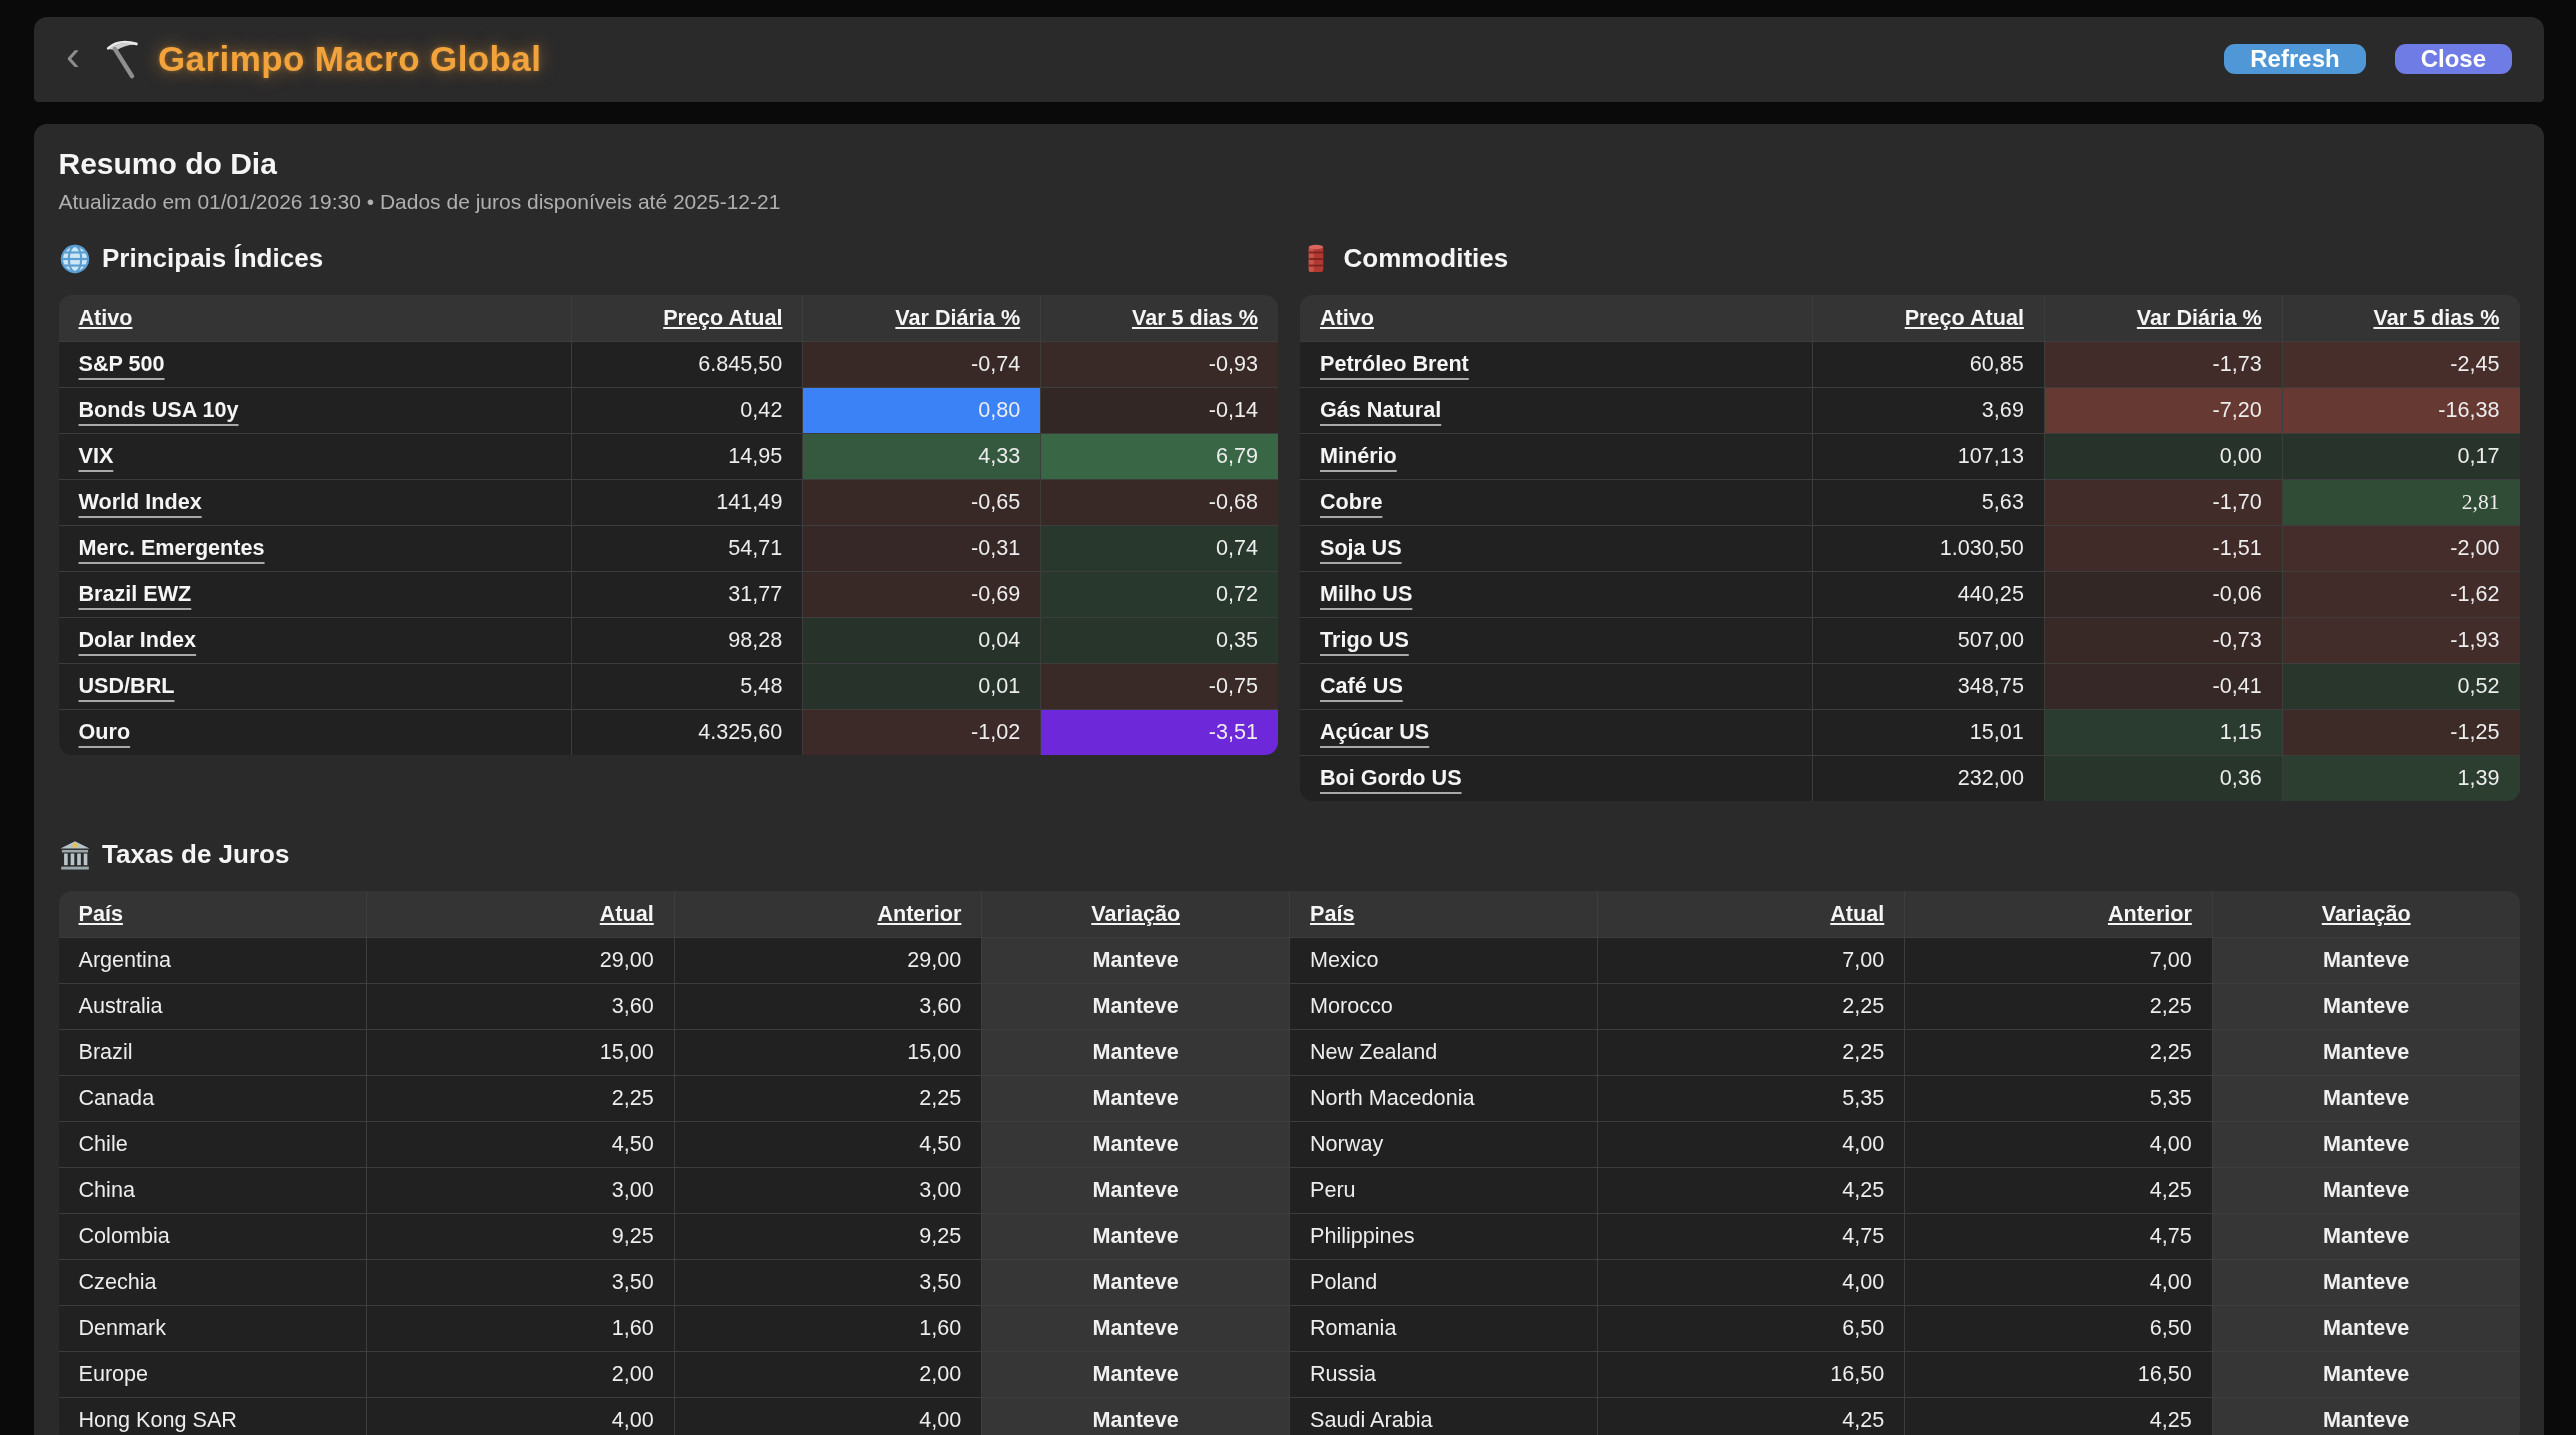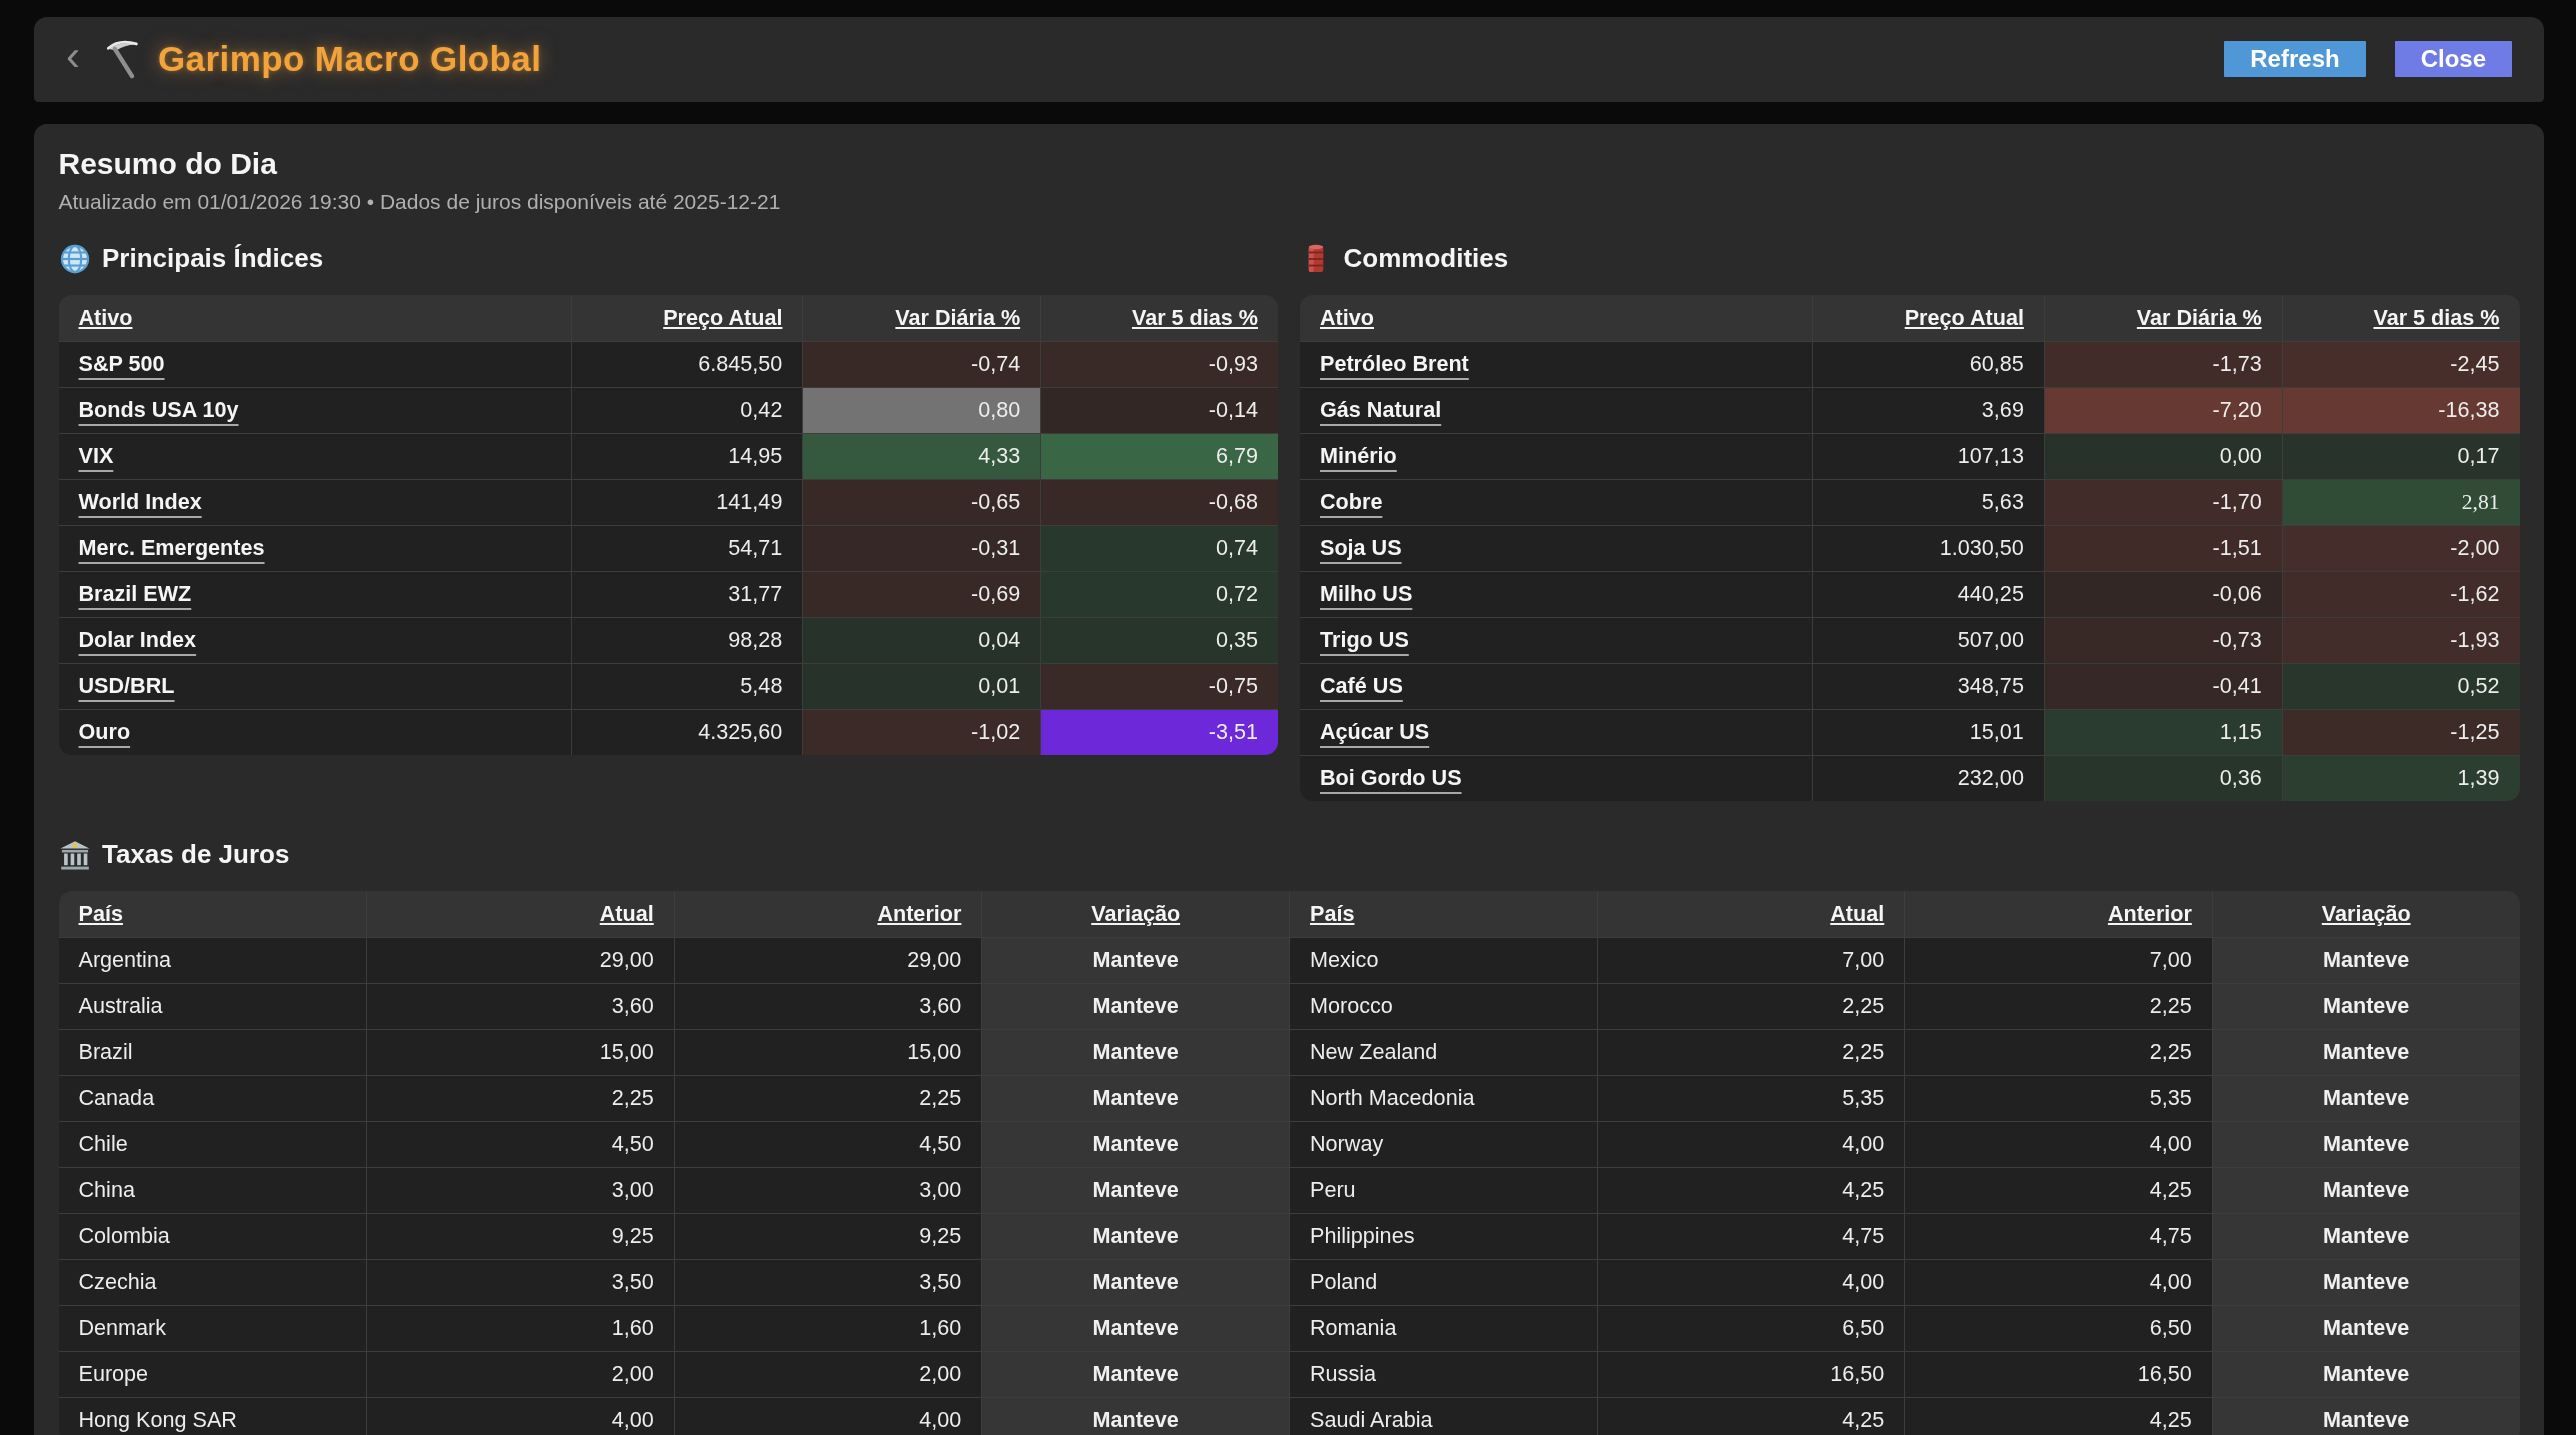--- a/index.html
+++ b/index.html
@@ -22,21 +22,21 @@
     transform:translateY(-2.9px); cursor:pointer;
   }
   .pickaxe { width:46px; height:46px; margin-right:13px; }
   .app-title {
     color:#f2a33c; font-size:35px; font-weight:700; letter-spacing:0.4px;
     text-shadow:0 0 17.3px rgba(242,163,60,.55), 0 0 4.3px rgba(242,163,60,.35);
   }
   .titlebar .spacer { flex:1; }
   .btn {
     border:none; color:#fff; font-family:inherit; font-weight:700;
-    font-size:24px; padding:0 26px; height:36px; border-radius:1px;
+    font-size:24px; padding:0 26px; height:30px; border-radius:11px;
     cursor:pointer;
   }
   .btn-refresh { background:#4f97d6; margin-right:29px; }
   .btn-close   { background:#707ce6; }
 
   
   .panel {
     position:absolute; left:34px; top:124px; width:2510px; height:1371px;
     background:#2a2a2b; border-radius:13px; padding:23px 24.5px;
   }
@@ -133,21 +133,21 @@
         <tbody>
             <tr>
               <td><a class="asset-link">S&amp;P 500</a></td>
               <td class="num">6.845,50</td>
               <td class="num" style="background: rgb(56, 41, 39);">-0,74</td>
               <td class="num" style="background: rgb(58, 42, 39);">-0,93</td>
             </tr>
             <tr>
               <td><a class="asset-link">Bonds USA 10y</a></td>
               <td class="num">0,42</td>
-              <td class="num" style="background: #737373;">0,80</td>
+              <td class="num" style="background: #3b82f6;">0,80</td>
               <td class="num" style="background: rgb(51, 39, 38);">-0,14</td>
             </tr>
             <tr>
               <td><a class="asset-link">VIX</a></td>
               <td class="num">14,95</td>
               <td class="num" style="background: rgb(52, 89, 62);">4,33</td>
               <td class="num" style="background: rgb(57, 103, 70);">6,79</td>
             </tr>
             <tr>
               <td><a class="asset-link">World Index</a></td>

